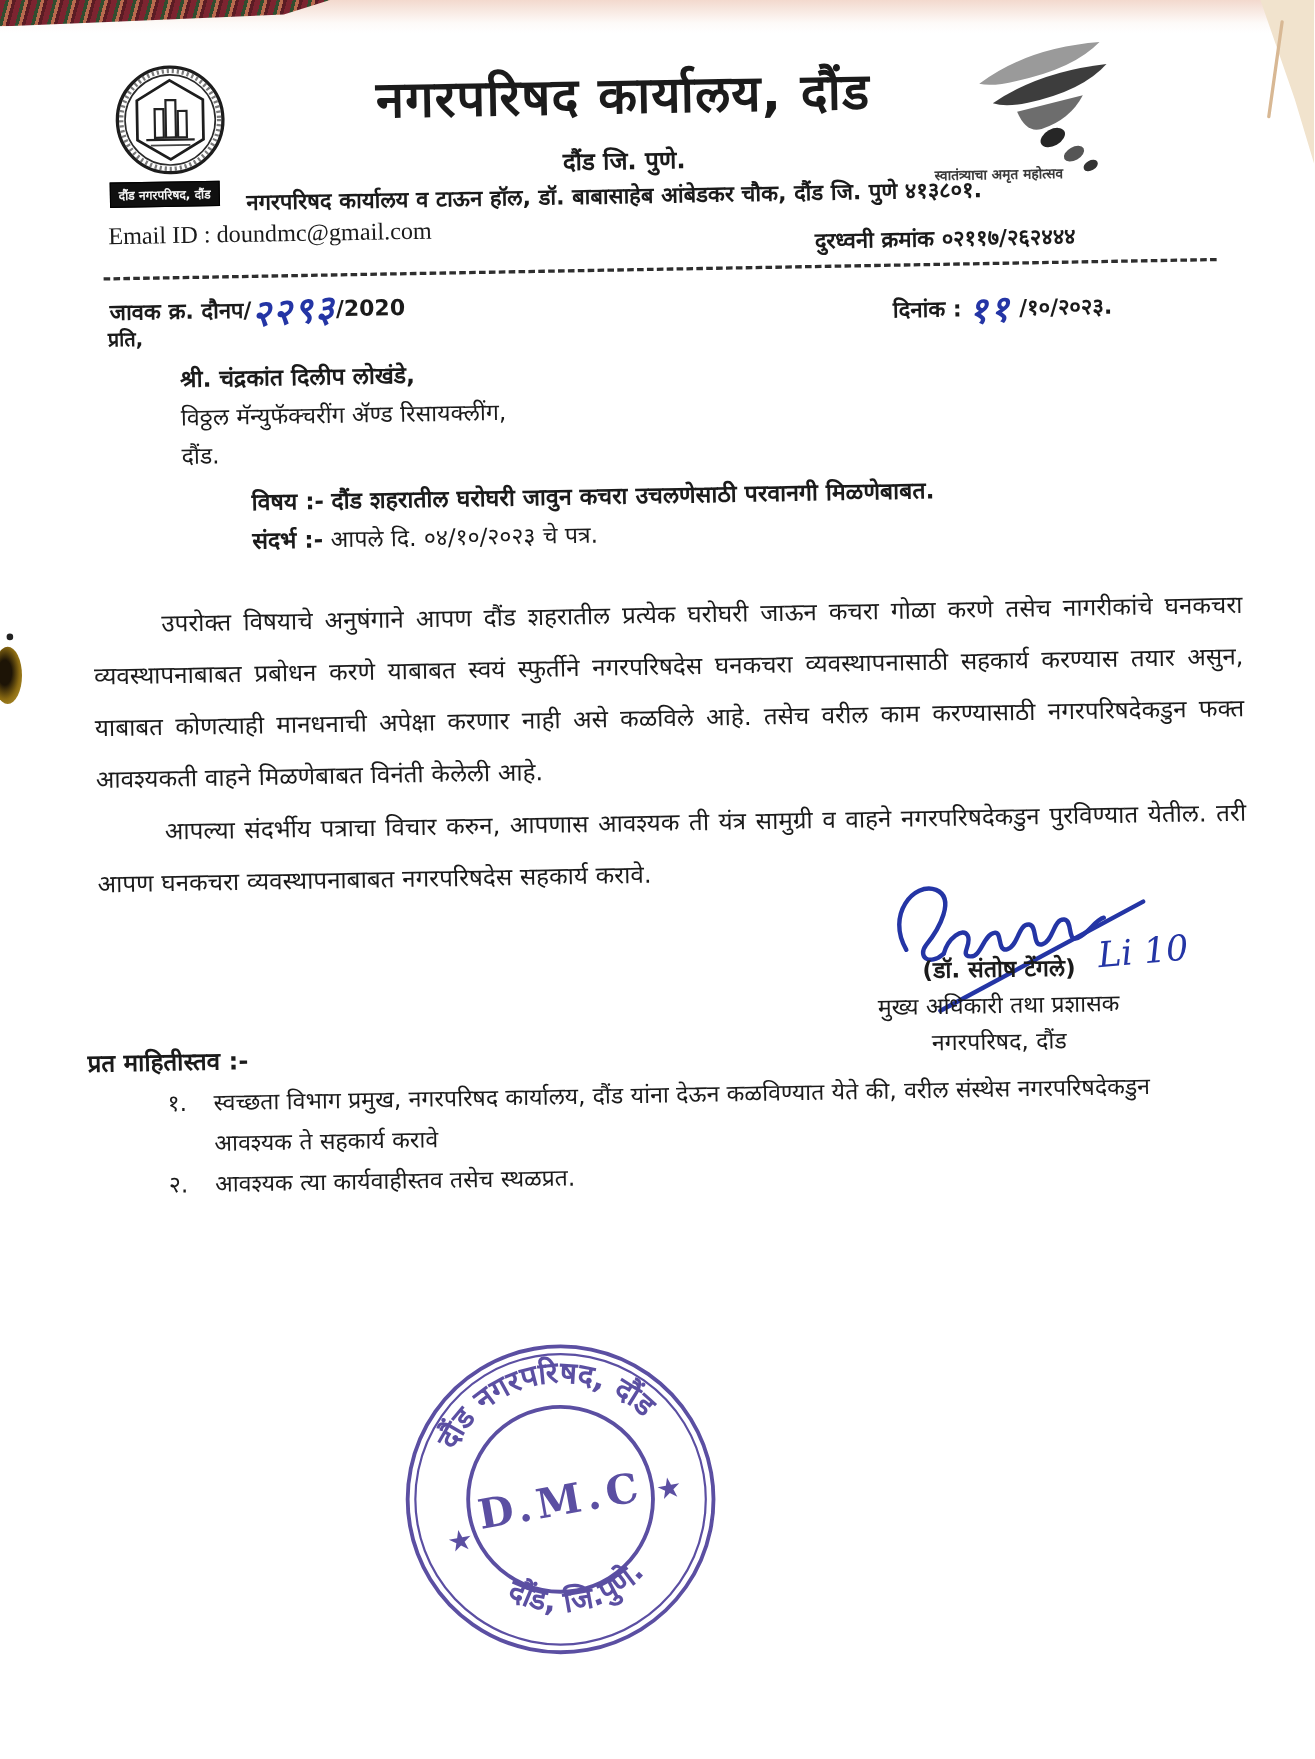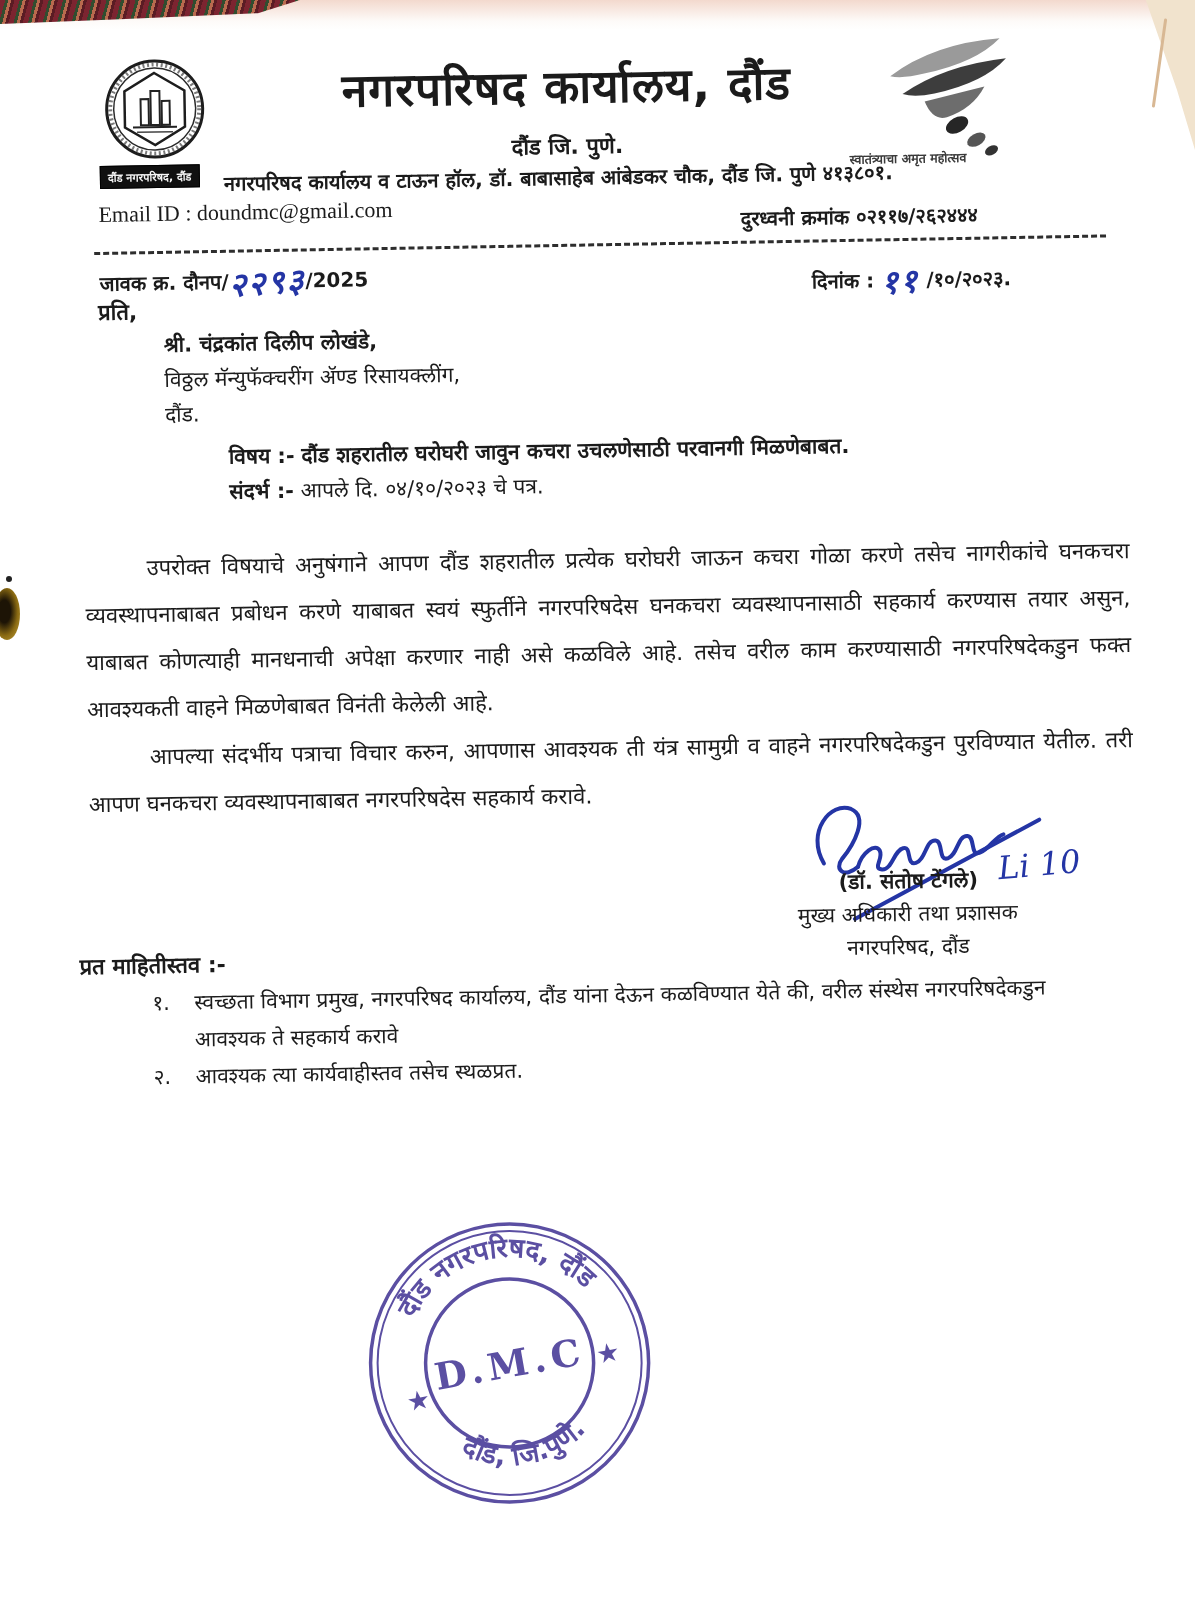--- a/index.html
+++ b/index.html
@@ -33,21 +33,21 @@
     padding:3px 7px;border:1px solid #000;white-space:nowrap;}
   .amrit-caption{left:852px;top:164px;font-size:12.5px;color:#3a3a3a;white-space:nowrap;}
   .address{left:226px;top:172px;width:840px;font-size:20px;}
   .email{left:100px;top:202px;font-size:22px;}
   .phone{left:742px;top:216px;font-size:20px;}
   .dash1{left:95px;top:252px;width:1012px;height:0;border-top:3px dashed #2e2e2e;}
   .meta-jawak{left:100px;top:262px;font-size:20px;}
   .meta-date{left:812px;top:272px;font-size:20px;}
   .hand{font-family:"DejaVu Serif","Liberation Serif",serif;font-style:italic;color:#2435a5;}
   .hand-big{font-size:33px;display:inline-block;transform:rotate(-3deg);letter-spacing:2px;vertical-align:-6px;}
-  .prati{left:98px;top:296px;font-size:22px;}
+  .prati{left:98px;top:296px;font-size:18px;}
   .recipient{left:163px;top:329px;font-size:21px;line-height:35px;}
   .subjref{left:226px;top:442px;font-size:21px;line-height:35px;}
   .body-para{left:80px;width:1045px;font-size:22px;line-height:47px;text-align:justify;}
   .p1{top:545px;text-indent:62px;}
   .p2{top:734px;text-indent:62px;}
   .sig-note{left:988px;top:862px;font-size:32px;transform:rotate(-4deg);}
   .sig-name{left:768px;top:880px;width:260px;font-size:21px;}
   .sig-desig{left:742px;top:913px;width:310px;font-size:21px;}
   .sig-office{left:742px;top:946px;width:310px;font-size:21px;}
   .cc-head{left:68px;top:950px;font-size:22px;}
@@ -97,21 +97,21 @@
     <ellipse cx="118" cy="114" rx="7" ry="4.5" fill="#333" transform="rotate(-28 118 114)"></ellipse>
   </svg>
   <div class="abs amrit-caption dev b">स्वातंत्र्याचा अमृत महोत्सव</div>
 
   <div class="abs address dev b">नगरपरिषद कार्यालय व टाऊन हॉल, डॉ. बाबासाहेब आंबेडकर चौक, दौंड जि. पुणे ४१३८०१.</div>
   <div class="abs email serif">Email ID : doundmc@gmail.com</div>
   <div class="abs phone dev b">दुरध्वनी क्रमांक ०२११७/२६२४४४</div>
   <div class="abs dash1"></div>
 
   <div class="abs meta-jawak dev b">
-    <span>जावक क्र. दौनप/</span><span class="hand hand-big">२२९३</span><span>/2025</span>
+    <span>जावक क्र. दौनप/</span><span class="hand hand-big">२२९३</span><span>/2020</span>
   </div>
   <div class="abs meta-date dev b">
     <span>दिनांक :</span>
     <span class="hand hand-big">११</span>
     <span>/१०/२०२३.</span>
   </div>
 
   <div class="abs prati dev b">प्रति,</div>
   <div class="abs recipient dev">
     <div class="b">श्री. चंद्रकांत दिलीप लोखंडे,</div>

